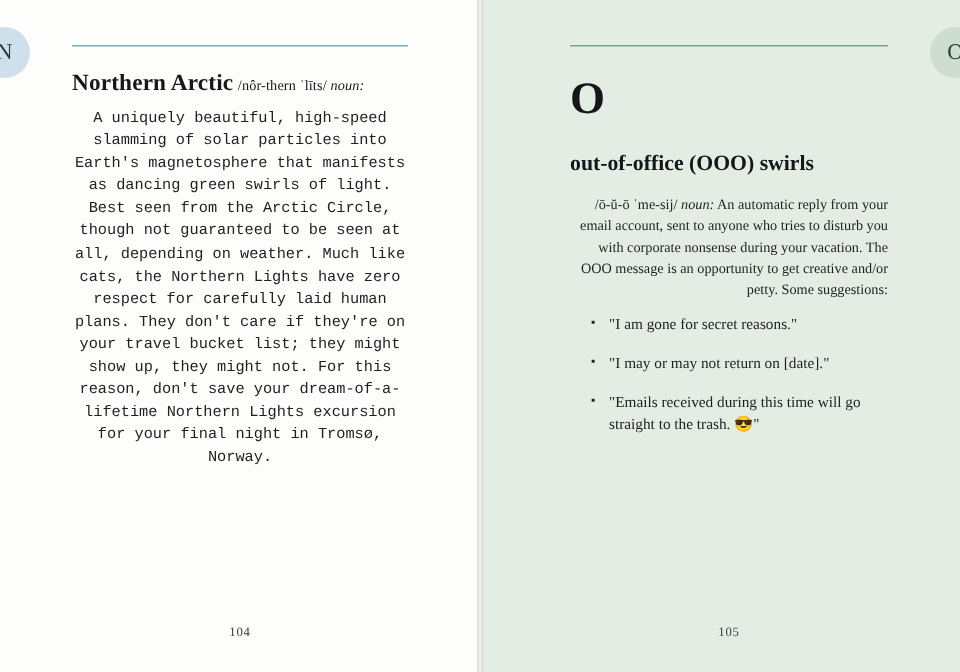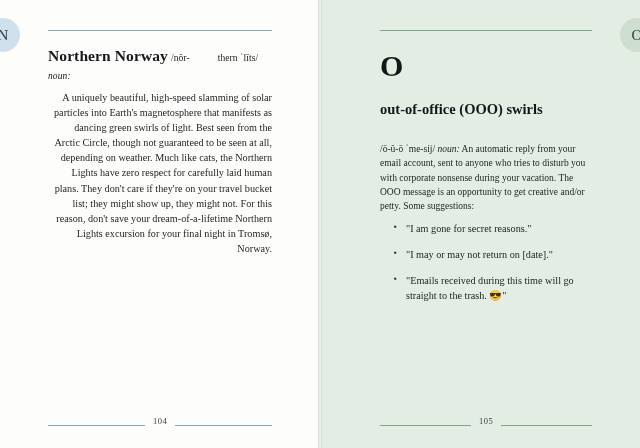--- a/index.html
+++ b/index.html
@@ -91,53 +91,54 @@
     margin-top: 16px;
     letter-spacing: 0.1px;
   }
   .pron {
     font-size: 9.5px;
     font-weight: normal;
     color: #17181a;
     margin-left: 3px;
   }
   .pron .under {
-    margin-left: 28px;
   }
   .pos {
     font-style: italic;
     font-weight: normal;
     font-size: 9.5px;
   }
   .body {
     font-size: 10.2px;
     line-height: 1.48;
     color: #1d1f21;
     margin-top: 7px;
-    text-align: right;
+    text-align: center;
+    font-family: Liberation Mono, monospace;
   }
   .big-letter {
     font-size: 30px;
     font-weight: bold;
     color: #14161a;
     margin-top: 20px;
     line-height: 1;
     letter-spacing: 0.5px;
   }
   .entry-title-right {
     font-size: 14.5px;
     font-weight: bold;
     color: #14161a;
     margin-top: 20px;
   }
   .pron-block {
     font-size: 9.5px;
     color: #1d1f21;
     line-height: 1.5;
-    margin-top: 24px;
+    margin-top: 12px;
+    text-align: right;
   }
   ul.suggestions {
     margin: 9px 0 0 0;
     padding-left: 16px;
     list-style: none;
   }
   ul.suggestions li {
     position: relative;
     font-size: 10.2px;
     line-height: 1.45;
@@ -152,21 +153,22 @@
     top: -1px;
     font-size: 8px;
     color: #1d1f21;
   }
   .footer {
     position: absolute;
     bottom: 22px;
     left: 0;
     right: 0;
     display: flex;
-    align-items: flex-end;
+    align-items: center;
+    flex-direction: column;
   }
   .footer .line {
     flex: 1;
     height: 1px;
     background: #7fa9bd;
   }
   .footer-right .line {
     background: #7da58a;
   }
   .folio {
@@ -182,21 +184,21 @@
 <div class="spread">
 
   <div class="page page-left">
     <div class="tab tab-left">
       <span>N</span>
     </div>
     <div class="content content-left">
       <div class="rule"></div>
 
       <div class="entry-title">
-        <span>Northern Norway</span><span class="pron"><span>/</span><span>nôr-</span><span class="under">th</span><span>ern ˈlīts/</span> <span class="pos">noun:</span></span>
+        <span>Northern Arctic</span><span class="pron"><span>/</span><span>nôr-</span><span class="under">th</span><span>ern ˈlīts/</span> <span class="pos">noun:</span></span>
       </div>
 
       <div class="body">A uniquely beautiful, high-speed slamming of solar particles into Earth's magnetosphere that manifests as dancing green swirls of light. Best seen from the Arctic Circle, though not guaranteed to be seen at all, depending on weather. Much like cats, the Northern Lights have zero respect for carefully laid human plans. They don't care if they're on your travel bucket list; they might show up, they might not. For this reason, don't save your dream-of-a-lifetime Northern Lights excursion for your final night in Tromsø, Norway.</div>
 
       <div class="footer">
         <div class="line"></div>
         <div class="folio">104</div>
         <div class="line"></div>
       </div>
     </div>

